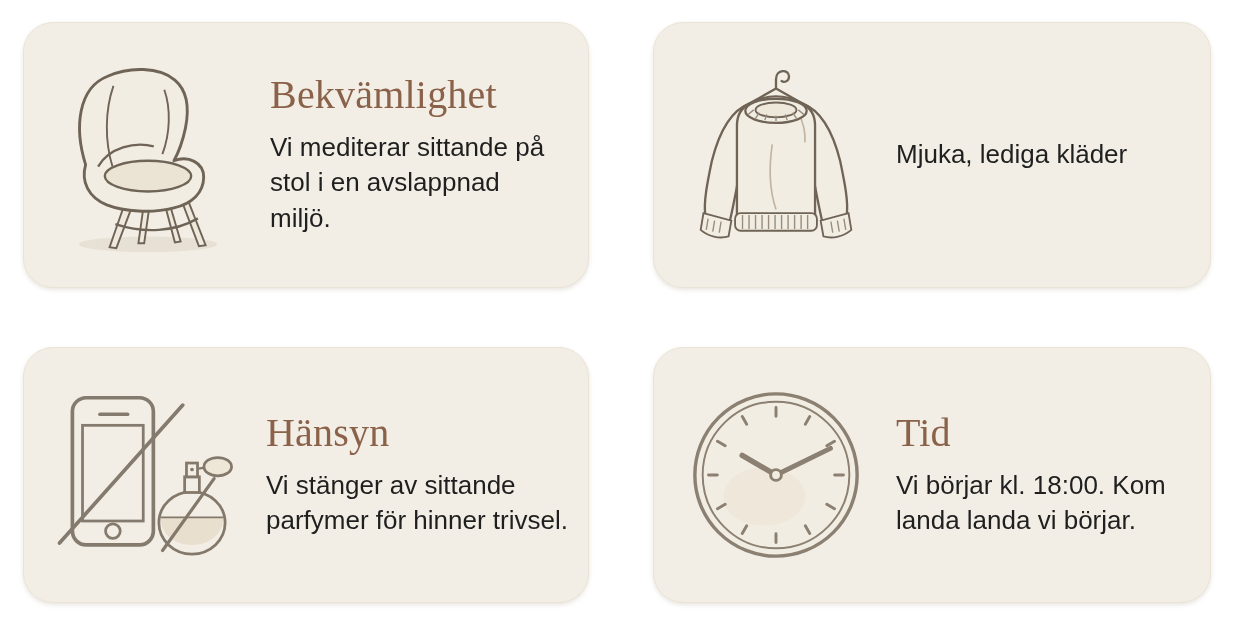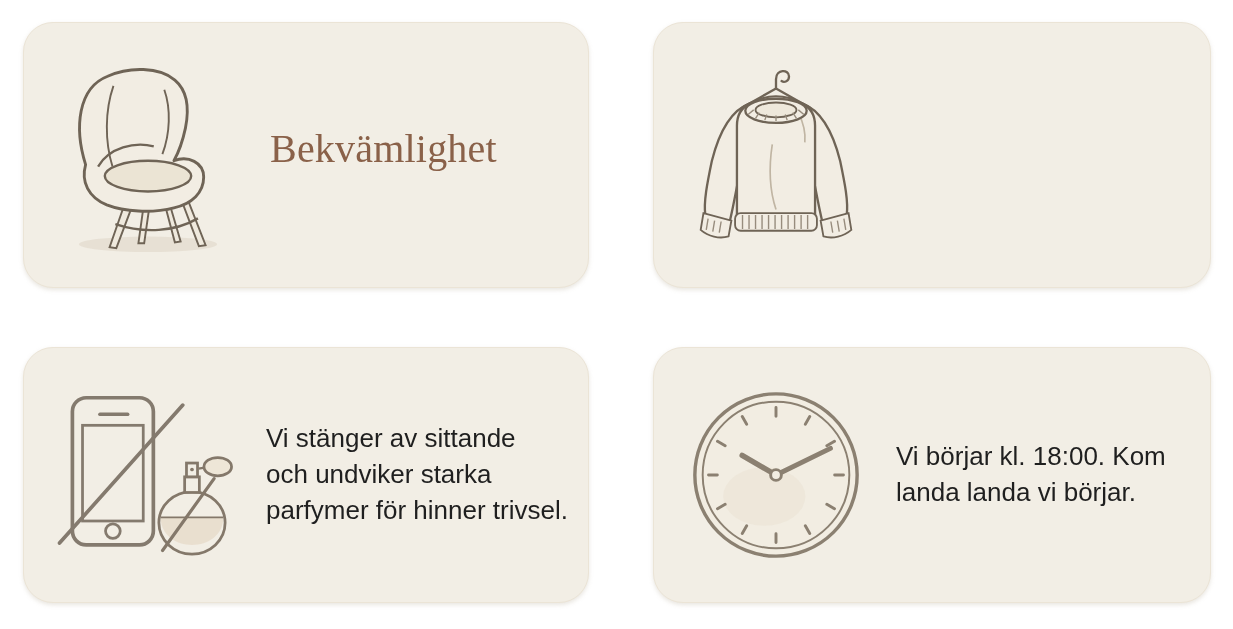--- a/index.html
+++ b/index.html
@@ -67,20 +67,25 @@
         <path d="M66,178 C96,188 128,186 152,172" fill="none" stroke="#6f6456" stroke-width="2.5"></path>
         <path d="M57,158 C38,150 30,134 35,116 C23,78 27,36 58,24 C80,14 112,14 128,28 C141,39 143,58 139,78 C136,92 132,103 127,112 C142,106 158,114 158,129 C158,145 146,157 127,161 C104,167 75,165 57,158 Z" fill="#f2ede3" stroke="#6f6456" stroke-width="3" stroke-linejoin="round"></path>
         <path d="M64,34 C55,60 55,92 63,118" fill="none" stroke="#6f6456" stroke-width="2"></path>
         <path d="M117,38 C124,58 123,84 115,105" fill="none" stroke="#6f6456" stroke-width="2"></path>
         <path d="M48,118 C60,98 86,92 106,97" fill="none" stroke="#6f6456" stroke-width="2.5"></path>
         <ellipse cx="100" cy="128" rx="45" ry="16" fill="#ebe4d4" stroke="#6f6456" stroke-width="2.5"></ellipse>
       </svg>
     </div>
     <div class="txt">
       <h2 class="card-title">Bekvämlighet</h2>
+      <div class="card-body">
+        <div>Vi mediterar sittande på</div>
+        <div>stol i en avslappnad</div>
+        <div>miljö.</div>
+      </div>
     </div>
   </div>
 
   <div class="card">
     <div class="icon-wrap">
       <svg width="186" height="204" viewBox="0 0 200 215">
         <path d="M100,36 L100,26 C100,15 114,15 114,23 C114,28 109,30 106,28" fill="none" stroke="#6f6456" stroke-width="2.5" stroke-linecap="round"></path>
         <path d="M100,36 L63,57 M100,36 L137,57" fill="none" stroke="#6f6456" stroke-width="2.5" stroke-linecap="round"></path>
         <path d="M72,52 C50,60 38,86 31,114 C26,138 22,158 24,172 L50,180 C55,160 59,134 64,112 C68,94 72,72 78,60 Z" fill="#f2ede3" stroke="#6f6456" stroke-width="2.5" stroke-linejoin="round"></path>
         <path d="M128,52 C150,60 162,86 169,114 C174,138 178,158 176,172 L150,180 C145,160 141,134 136,112 C132,94 128,72 122,60 Z" fill="#f2ede3" stroke="#6f6456" stroke-width="2.5" stroke-linejoin="round"></path>
@@ -93,20 +98,21 @@
         <path d="M124,62 C130,74 132,84 131,94" stroke="#c0b5a3" stroke-width="1.8" fill="none"></path>
         <rect x="56" y="170" width="88" height="19" rx="6" fill="#f2ede3" stroke="#6f6456" stroke-width="2"></rect>
         <path d="M64,172 v15 M71,172 v15 M78,172 v15 M85,172 v15 M92,172 v15 M99,172 v15 M106,172 v15 M113,172 v15 M120,172 v15 M127,172 v15 M134,172 v15" stroke="#978c7d" stroke-width="1.5"></path>
         <ellipse cx="100" cy="60" rx="33" ry="13" fill="#f2ede3" stroke="#6f6456" stroke-width="2.5"></ellipse>
         <ellipse cx="100" cy="59" rx="22" ry="8" fill="#eee8db" stroke="#6f6456" stroke-width="2"></ellipse>
         <path d="M70,64 l6,-5 M78,68 l4,-6 M88,70 l2,-6 M100,71 l0,-6 M112,70 l-2,-6 M122,68 l-4,-6 M130,64 l-6,-5" stroke="#978c7d" stroke-width="1.5" fill="none"></path>
       </svg>
     </div>
     <div class="txt">
       <div class="card-body">
+        <div>Mjuka, lediga kläder</div>
       </div>
     </div>
   </div>
 
   <div class="card">
     <div class="icon-wrap">
       <svg width="184" height="184" viewBox="0 0 200 200">
         <rect x="20" y="16" width="88" height="160" rx="15" fill="none" stroke="#847a6e" stroke-width="4"></rect>
         <line x1="50" y1="34" x2="80" y2="34" stroke="#847a6e" stroke-width="4" stroke-linecap="round"></line>
         <rect x="31" y="46" width="66" height="104" fill="none" stroke="#847a6e" stroke-width="3"></rect>
@@ -117,41 +123,42 @@
         <line x1="116" y1="146" x2="184" y2="146" stroke="#84786a" stroke-width="2"></line>
         <rect x="142" y="102" width="16" height="17" fill="#f2eee5" stroke="#84786a" stroke-width="3"></rect>
         <rect x="144" y="87" width="12" height="15" fill="#f2eee5" stroke="#84786a" stroke-width="3"></rect>
         <circle cx="150" cy="94" r="2" fill="#84786a"></circle>
         <line x1="157" y1="93" x2="164" y2="92" stroke="#84786a" stroke-width="2.5"></line>
         <ellipse cx="178" cy="91" rx="15" ry="10" fill="#eee6d7" stroke="#84786a" stroke-width="3"></ellipse>
         <line x1="118" y1="182" x2="174" y2="104" stroke="#84786a" stroke-width="3.5" stroke-linecap="round"></line>
       </svg>
     </div>
     <div class="txt">
+      <h2 class="card-title">Hänsyn</h2>
       <div class="card-body">
         <div>Vi stänger av sittande</div>
-        <div>och undviker starka</div>
         <div>parfymer för hinner trivsel.</div>
       </div>
     </div>
   </div>
 
   <div class="card">
     <div class="icon-wrap">
       <svg width="176" height="176" viewBox="0 0 180 180">
         <circle cx="90" cy="90" r="83" fill="#f2ede2" stroke="#8b8071" stroke-width="3.5"></circle>
         <circle cx="90" cy="90" r="75" fill="none" stroke="#8b8071" stroke-width="2"></circle>
         <ellipse cx="78" cy="112" rx="42" ry="30" fill="#e9e1d0" opacity="0.45"></ellipse>
         <path d="M90,30 L90,21 M120,38 L124.5,30.2 M142,60 L149.8,55.5 M150,90 L159,90 M142,120 L149.8,124.5 M120,142 L124.5,149.8 M90,150 L90,159 M60,142 L55.5,149.8 M38,120 L30.2,124.5 M30,90 L21,90 M38,60 L30.2,55.5 M60,38 L55.5,30.2" stroke="#8b8071" stroke-width="3" stroke-linecap="round"></path>
         <line x1="90" y1="90" x2="55.4" y2="70" stroke="#8b8071" stroke-width="5.5" stroke-linecap="round"></line>
         <line x1="90" y1="90" x2="145.7" y2="62.8" stroke="#8b8071" stroke-width="5" stroke-linecap="round"></line>
         <circle cx="90" cy="90" r="5.5" fill="#f2ede2" stroke="#8b8071" stroke-width="3"></circle>
       </svg>
     </div>
     <div class="txt">
+      <h2 class="card-title">Tid</h2>
       <div class="card-body">
         <div>Vi börjar kl. 18:00. Kom</div>
         <div>landa landa vi börjar.</div>
       </div>
     </div>
   </div>
 
 </div>
 
 </body></html>

